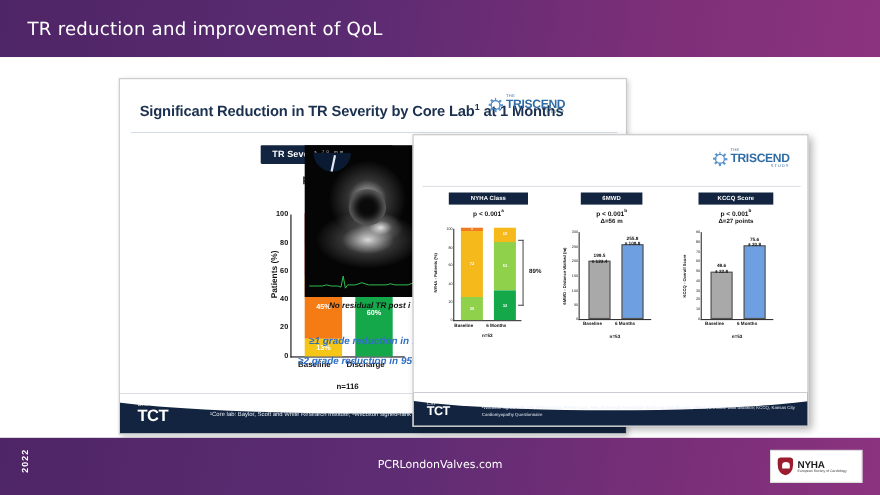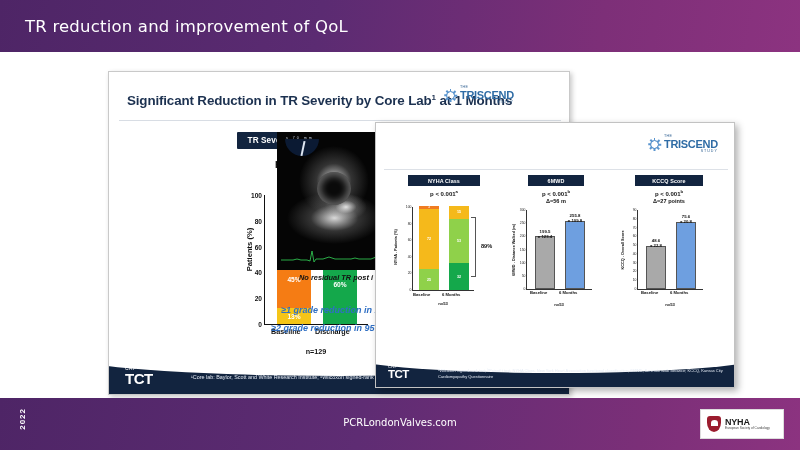--- a/index.html
+++ b/index.html
@@ -274,21 +274,21 @@
             <div class="seg" style="height:3.9px; background:#f5c518; font-size:5.5px; color:#333;">3%</div>
             <div class="seg" style="height:48.1px; background:#8fd14a;">37%</div>
             <div class="seg" style="height:78px; background:#14a84b;">60%</div>
             <div class="xtick" style="left:-8px">Discharge</div>
           </div>
 
           <div class="bracket97"></div>
         </div>
 
         <div class="lbl97">97%</div>
-        <div class="nlab">n=129</div>
+        <div class="nlab">n=116</div>
 
         <div class="legend1">
           <div class="li">
               <span class="sw" style="background:#8c1010"></span>
               <span class="lt">Torrential</span>
             </div>
           <div class="li">
               <span class="sw" style="background:#d81f26"></span>
               <span class="lt">Massive</span>
             </div>

